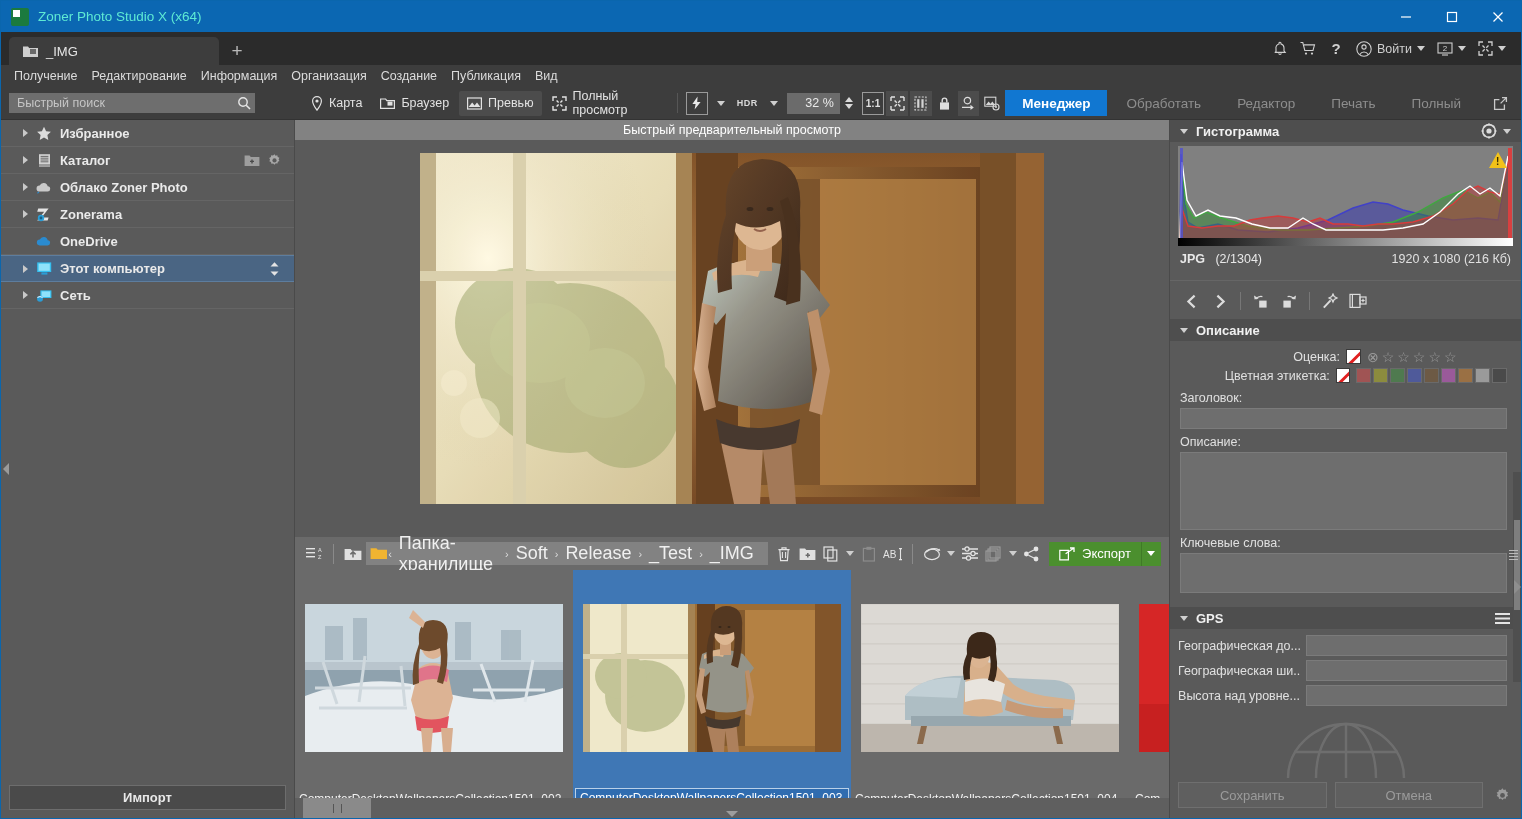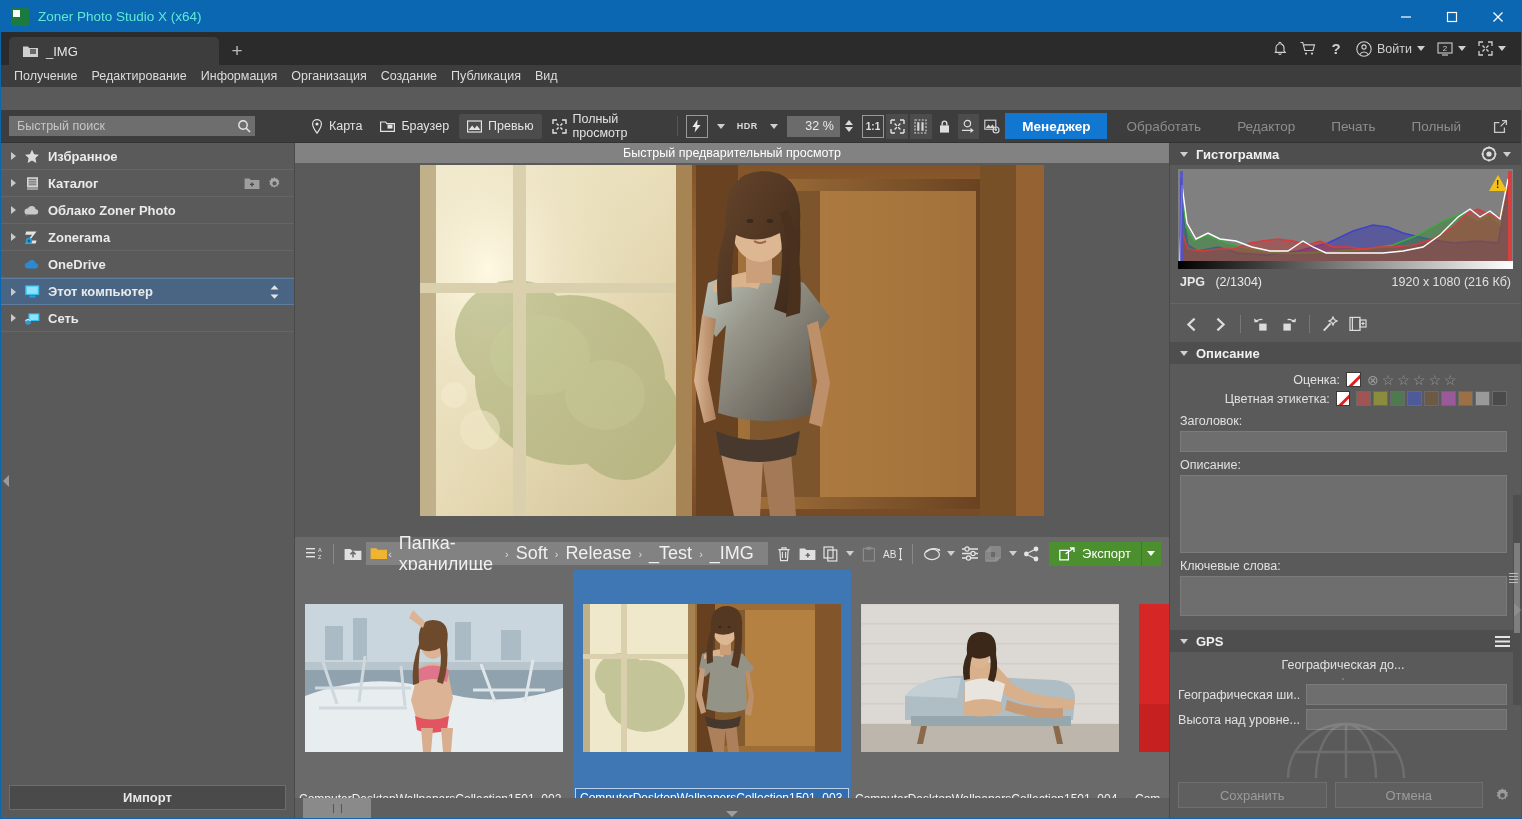--- a/index.html
+++ b/index.html
@@ -44,21 +44,21 @@
            border-top:5px solid #cfcfcf; }
 
   
   .menubar { height:22px; background:#3d3d3d; display:flex; align-items:center;
              flex:0 0 22px; padding-left:6px; gap:0px; }
   .menu-item { padding:0 7px; height:20px; display:flex; align-items:center;
                color:#dcdcdc; font-size:12.5px; }
 
   
   .toolbar { height:33px; background:#3d3d3d; display:flex; align-items:center;
-             flex:0 0 33px; padding:0 8px; gap:2px; border-bottom:1px solid #333;margin-top:23px; }
+             flex:0 0 33px; padding:0 8px; gap:2px; border-bottom:1px solid #333; }
   .search { width:280px; height:20px; background:#6e6e6e; display:flex; align-items:center;
             padding:0 4px 0 8px; position:relative; }
   .search input { flex:1; background:transparent; border:0; outline:0; color:#e9e9e9;
                   font-size:12.5px; font-family:"Liberation Sans",sans-serif; }
   .search input::placeholder { color:#c5c5c5; }
   .tbtn { height:25px; display:flex; align-items:center; gap:6px; padding:0 8px;
           color:#e2e2e2; font-size:12.5px; border-radius:2px; }
   .tbtn.active { background:#4c4c4c; }
   .sep { width:1px; height:20px; background:#565656; margin:0 6px; }
   .icobox { width:25px; height:23px; display:flex; align-items:center; justify-content:center;
@@ -78,21 +78,21 @@
           color:#8d8d8d; }
   .mode.sel { background:#1177d1; color:#fff; font-weight:bold; }
 
   
   .main { flex:1; display:flex; min-height:0; background:#5a5a5a; }
 
   
   .sidebar { width:293px; flex:0 0 293px; background:#5a5a5a; display:flex; flex-direction:column;
              position:relative; }
   .nav { padding-top:0px; }
-  .nav-row { height:27px; display:flex; align-items:center; padding-left:4px;
+  .nav-row { height:27px; display:flex; align-items:center; padding-left:16px;
              border-bottom:1px solid #656565; position:relative; }
   .nav-row.sel { background:#4a6583; border-top:1px solid #5d7d9e; border-bottom:1px solid #5d7d9e; }
   .twisty { width:16px; display:flex; align-items:center; justify-content:center; }
   .twisty i { width:0;height:0;border-top:4px solid transparent;border-bottom:4px solid transparent;
               border-left:5px solid #c9c9c9; }
   .nav-ic { width:22px; display:flex; align-items:center; justify-content:center; margin-right:5px; }
   .nav-lbl { font-size:13px; color:#eaeaea; font-weight:bold; }
   .nav-actions { margin-left:auto; display:flex; align-items:center; gap:7px; padding-right:12px; }
   .nav-sortic { margin-left:auto; padding-right:14px; display:flex; flex-direction:column; gap:1px; }
   .sidebar-bottom { margin-top:auto; padding:6px 8px 8px 8px; }
@@ -1043,21 +1043,21 @@
         <span class="sect-title">GPS</span>
         <span class="right">
           <span>
             <svg width="17" height="13" viewBox="0 0 17 13">
                 <path d="M1 2h15M1 6.5h15M1 11h15" stroke="#e4e4e4" stroke-width="1.8"></path>
               </svg>
           </span>
         </span>
       </div>
 
-      <div class="gps-row" style="padding-top:6px;flex-direction:column;">
+      <div class="gps-row" style="padding-top:6px;">
         <span class="gps-lbl">Географическая до...</span>
         <span class="inp" style="flex:1"></span>
       </div>
       <div class="gps-row">
         <span class="gps-lbl">Географическая ши...</span>
         <span class="inp" style="flex:1"></span>
       </div>
       <div class="gps-row">
         <span class="gps-lbl">Высота над уровне...</span>
         <span class="inp" style="flex:1"></span>

